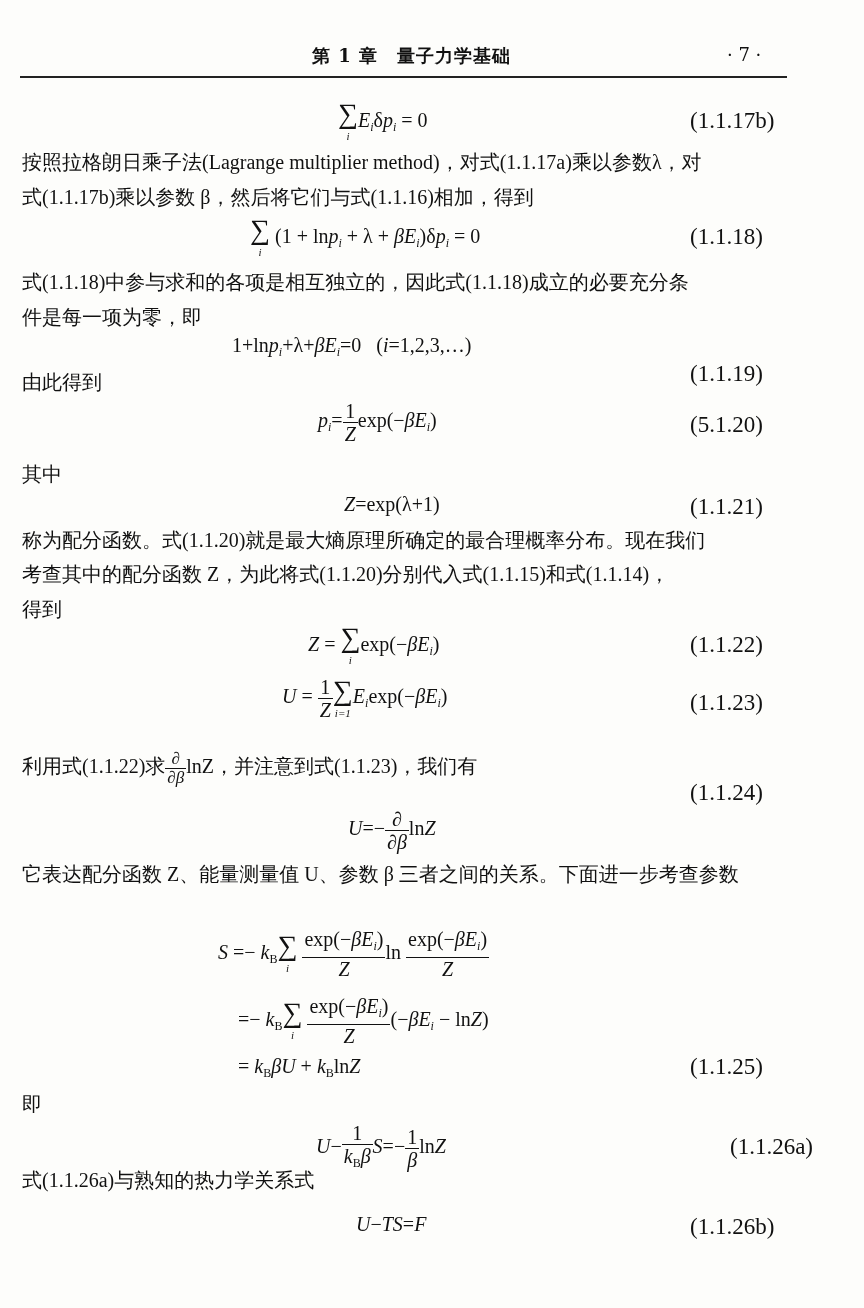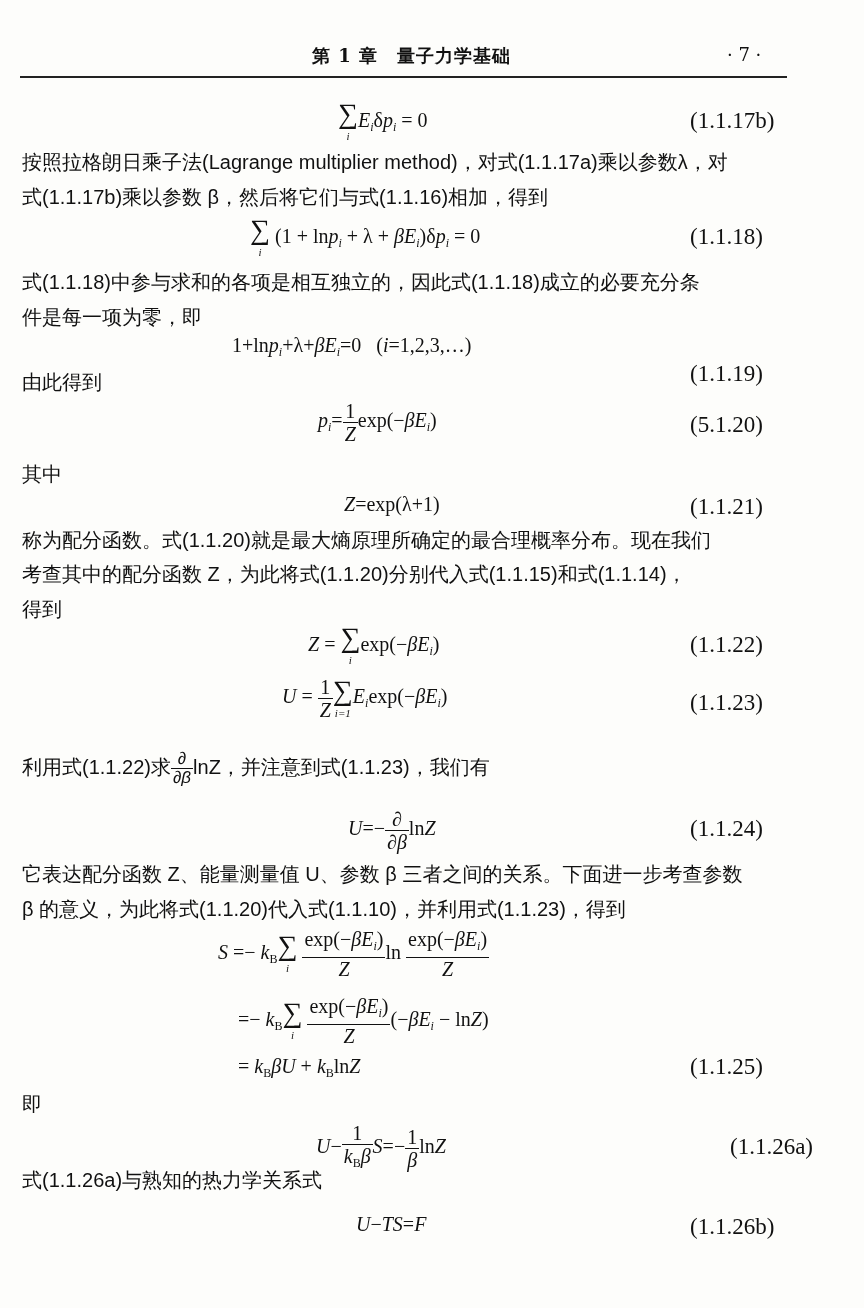--- a/index.html
+++ b/index.html
@@ -2,21 +2,21 @@
 <html><head>
 <meta charset="utf-8">
 <style>
   html, body { margin:0; padding:0; background:#ffffff; }
   body { width:864px; height:1308px; position:relative; overflow:hidden;
          font-family:"DejaVu Serif","Liberation Serif",serif; color:#111; }
   .page { position:absolute; left:0; top:0; width:864px; height:1308px; background:#fdfdfb; }
   .header-title { position:absolute; top:44px; left:312px; font-size:18px; letter-spacing:1px; font-weight:bold; }
   .header-page { position:absolute; top:44px; left:727px; font-size:18px; }
   .header-rule { position:absolute; top:76px; left:20px; width:767px; height:2px; background:#222; }
-  .p { position:absolute; left:22px; font-size:20px; line-height:24px; white-space:nowrap; font-family:Liberation Sans, sans-serif; }
+  .p { position:absolute; left:22px; font-size:20px; line-height:24px; white-space:nowrap; font-family:Liberation Serif, serif; }
   .eq { position:absolute; font-size:20px; line-height:24px; white-space:nowrap; font-family:"Liberation Serif",serif; }
   .eqno { position:absolute; left:690px; font-size:23px; white-space:nowrap; font-family:"Liberation Serif",serif; }
   .it { font-style:italic; }
   .sub { font-size:12px; vertical-align:-4px; font-style:italic; }
   .subr { font-size:12px; vertical-align:-4px; }
   .frac { display:inline-block; vertical-align:middle; text-align:center; line-height:22px; }
   .frac .num { display:block; border-bottom:1.5px solid #111; padding:0 2px; }
   .frac .den { display:block; padding:0 2px; }
   .sum { display:inline-block; vertical-align:middle; text-align:center; line-height:16px; }
   .sum .sig { display:block; font-size:28px; line-height:28px; }
@@ -80,24 +80,23 @@
   </div>
   <div class="eqno" style="top:690px;">(1.1.23)</div>
 
   <div class="p" style="top:750px;">
     <span>利用式(1.1.22)求</span><span class="frac" style="font-size:17px;line-height:18px;"><span class="num it">∂</span><span class="den it">∂β</span></span><span>lnZ，并注意到式(1.1.23)，我们有</span>
   </div>
 
   <div class="eq" style="top:808px;left:348px;">
     <span class="it">U</span>=−<span class="frac"><span class="num it">∂</span><span class="den it">∂β</span></span>ln<span class="it">Z</span>
   </div>
-  <div class="eqno" style="top:816px;">(1.1.24)</div>
+  <div class="eqno" style="top:780px;">(1.1.24)</div>
 
   <div class="p" style="top:862px;">它表达配分函数 Z、能量测量值 U、参数 β 三者之间的关系。下面进一步考查参数</div>
-  <div class="p" style="top:897px;">β 的意义，为此将式(1.1.20)代入式(1.1.10)，并利用式(1.1.23)，得到</div>
 
   <div class="eq" style="top:928px;left:218px;">
     <span class="it">S</span> =− <span class="it">k</span><span class="subr">B</span><span class="sum"><span class="sig">∑</span><span class="idx">i</span></span> <span class="frac"><span class="num">exp(−<span class="it">βE</span><span class="sub">i</span>)</span><span class="den it">Z</span></span>ln <span class="frac"><span class="num">exp(−<span class="it">βE</span><span class="sub">i</span>)</span><span class="den it">Z</span></span>
   </div>
   <div class="eq" style="top:995px;left:238px;">
     =− <span class="it">k</span><span class="subr">B</span><span class="sum"><span class="sig">∑</span><span class="idx">i</span></span> <span class="frac"><span class="num">exp(−<span class="it">βE</span><span class="sub">i</span>)</span><span class="den it">Z</span></span>(−<span class="it">βE</span><span class="sub">i</span> − ln<span class="it">Z</span>)
   </div>
   <div class="eq" style="top:1054px;left:238px;">
     = <span class="it">k</span><span class="subr">B</span><span class="it">βU</span> + <span class="it">k</span><span class="subr">B</span>ln<span class="it">Z</span>
   </div>

